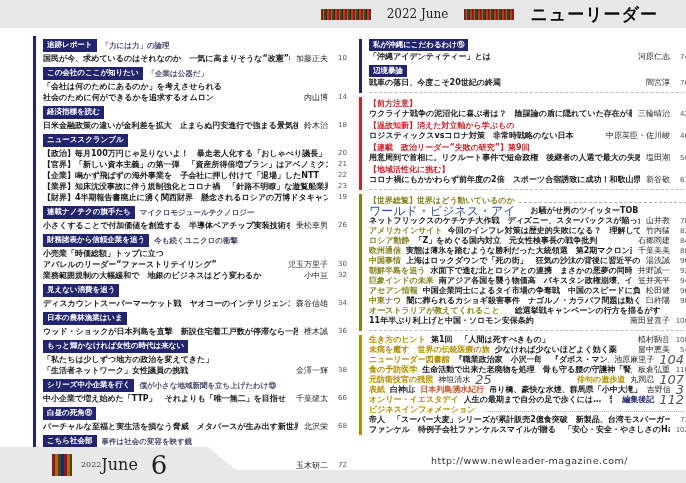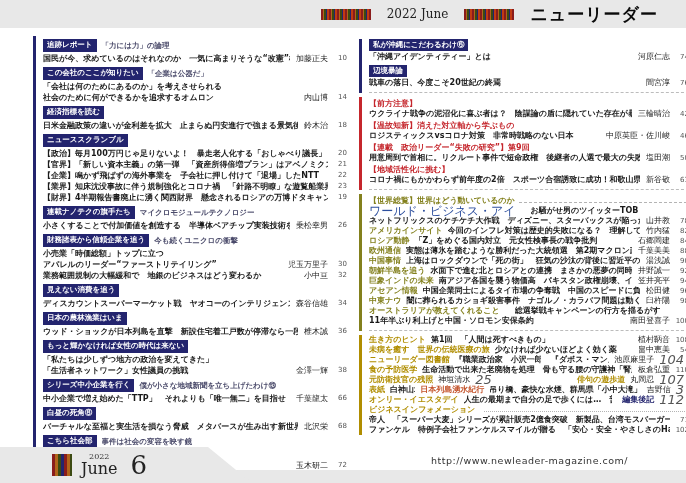--- a/index.html
+++ b/index.html
@@ -48,21 +48,21 @@
   .split>span{margin-right:5px;}
   .grow{flex:1;min-width:0;overflow:hidden;}
   .divider{border-top:1px dashed #bcbcbc;margin:4px 0;height:0;}
   
   .bottomstrip{position:absolute;left:0;right:0;bottom:0;height:13px;background:#e8e8e8;}
   .banner{position:absolute;left:0;bottom:0;width:252px;height:36px;background:#e8e8e8;
           clip-path:polygon(0 0,208px 0,252px 100%,0 100%);
           display:flex;align-items:center;gap:9px;padding-left:52px;box-sizing:border-box;}
   .fbarcode{width:20px;height:22px;
     background:repeating-linear-gradient(90deg,#8a1c1c 0 3px,#b0651a 3px 6px,#3c4a12 6px 9px,#23246e 9px 12px);}
-  .fdate{display:flex;flex-direction:column;align-items:center;font-family:"DejaVu Serif",serif;line-height:1;}
+  .fdate{display:flex;align-items:center;font-family:"DejaVu Serif",serif;line-height:1;}
   .fyear{font-size:8px;color:#333;}
   .fmonth{font-size:16px;color:#222;}
   .fnum{font-family:"DejaVu Serif",serif;font-size:26px;color:#222;margin-left:4px;line-height:26px;}
   .url{position:absolute;right:58px;bottom:17px;font-size:9.5px;color:#333;letter-spacing:0.5px;}
 </style>
 </head>
 <body>
 
 <div class="page">
 

